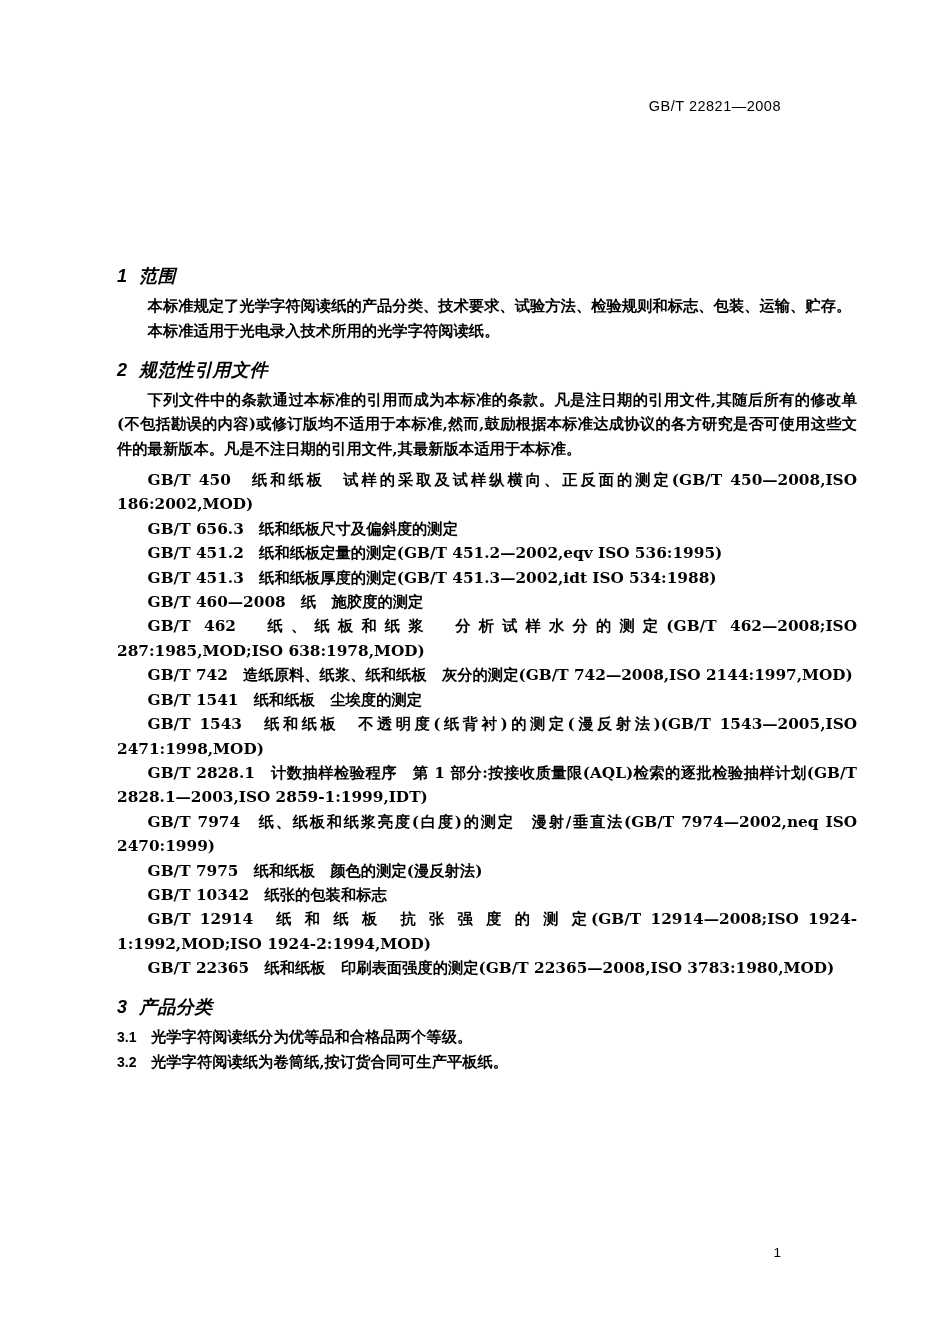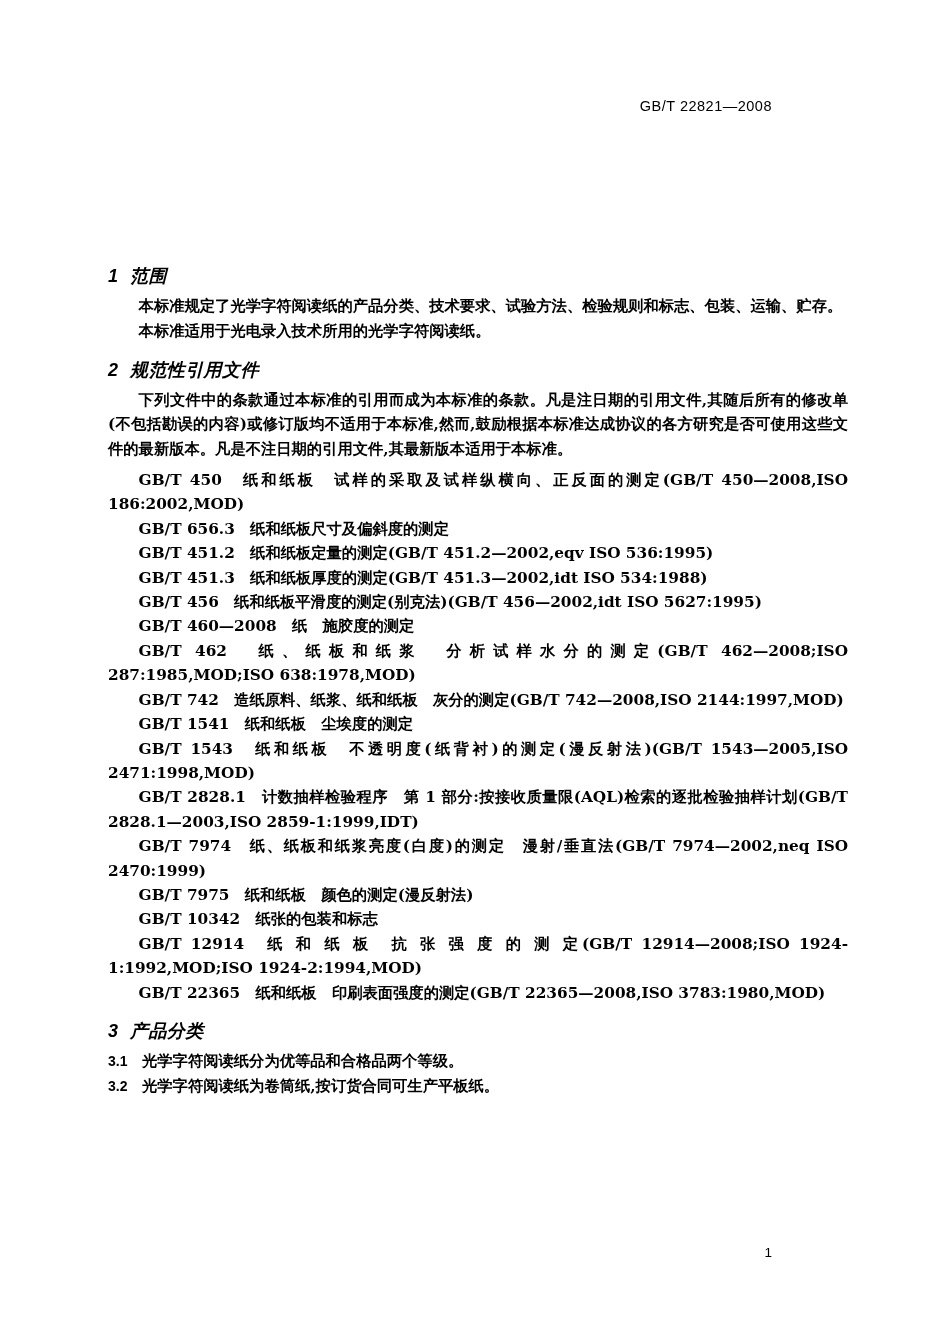--- a/index.html
+++ b/index.html
@@ -12,20 +12,21 @@
     color: #000000;
   }
   .page {
     position: relative;
     width: 880px;
     height: 1344px;
     box-sizing: border-box;
     padding: 0;
     background: #ffffff;
     overflow: hidden;
+    margin-left: 9px;
   }
   .header {
     position: absolute;
     top: 98px;
     right: 108px;
     font-family: "Liberation Sans", sans-serif;
     font-size: 14.5px;
     letter-spacing: 0.5px;
     white-space: nowrap;
   }
@@ -117,21 +118,20 @@
       <span class="num">2</span><span>规范性引用文件</span>
     </div>
     <p class="ind">下列文件中的条款通过本标准的引用而成为本标准的条款。凡是注日期的引用文件,其随后所有的修改单(不包括勘误的内容)或修订版均不适用于本标准,然而,鼓励根据本标准达成协议的各方研究是否可使用这些文件的最新版本。凡是不注日期的引用文件,其最新版本适用于本标准。</p>
 
     <div class="gap-sm"></div>
 
     <p class="clause">GB/T 450　纸和纸板　试样的采取及试样纵横向、正反面的测定(GB/T 450—2008,ISO 186:2002,MOD)</p>
     <p class="clause">GB/T 656.3　纸和纸板尺寸及偏斜度的测定</p>
     <p class="clause">GB/T 451.2　纸和纸板定量的测定(GB/T 451.2—2002,eqv ISO 536:1995)</p>
     <p class="clause">GB/T 451.3　纸和纸板厚度的测定(GB/T 451.3—2002,idt ISO 534:1988)</p>
-    <p class="clause">GB/T 456　纸和纸板平滑度的测定(别克法)(GB/T 456—2002,idt ISO 5627:1995)</p>
     <p class="clause">GB/T 460—2008　纸　施胶度的测定</p>
     <p class="clause">GB/T 462　纸、纸板和纸浆　分析试样水分的测定(GB/T 462—2008;ISO 287:1985,MOD;ISO 638:1978,MOD)</p>
     <p class="clause">GB/T 742　造纸原料、纸浆、纸和纸板　灰分的测定(GB/T 742—2008,ISO 2144:1997,MOD)</p>
     <p class="clause">GB/T 1541　纸和纸板　尘埃度的测定</p>
     <p class="clause">GB/T 1543　纸和纸板　不透明度(纸背衬)的测定(漫反射法)(GB/T 1543—2005,ISO 2471:1998,MOD)</p>
     <p class="clause">GB/T 2828.1　计数抽样检验程序　第 1 部分:按接收质量限(AQL)检索的逐批检验抽样计划(GB/T 2828.1—2003,ISO 2859-1:1999,IDT)</p>
     <p class="clause">GB/T 7974　纸、纸板和纸浆亮度(白度)的测定　漫射/垂直法(GB/T 7974—2002,neq ISO 2470:1999)</p>
     <p class="clause">GB/T 7975　纸和纸板　颜色的测定(漫反射法)</p>
     <p class="clause">GB/T 10342　纸张的包装和标志</p>
     <p class="clause">GB/T 12914　纸 和 纸 板　抗 张 强 度 的 测 定(GB/T 12914—2008;ISO 1924-1:1992,MOD;ISO 1924-2:1994,MOD)</p>

